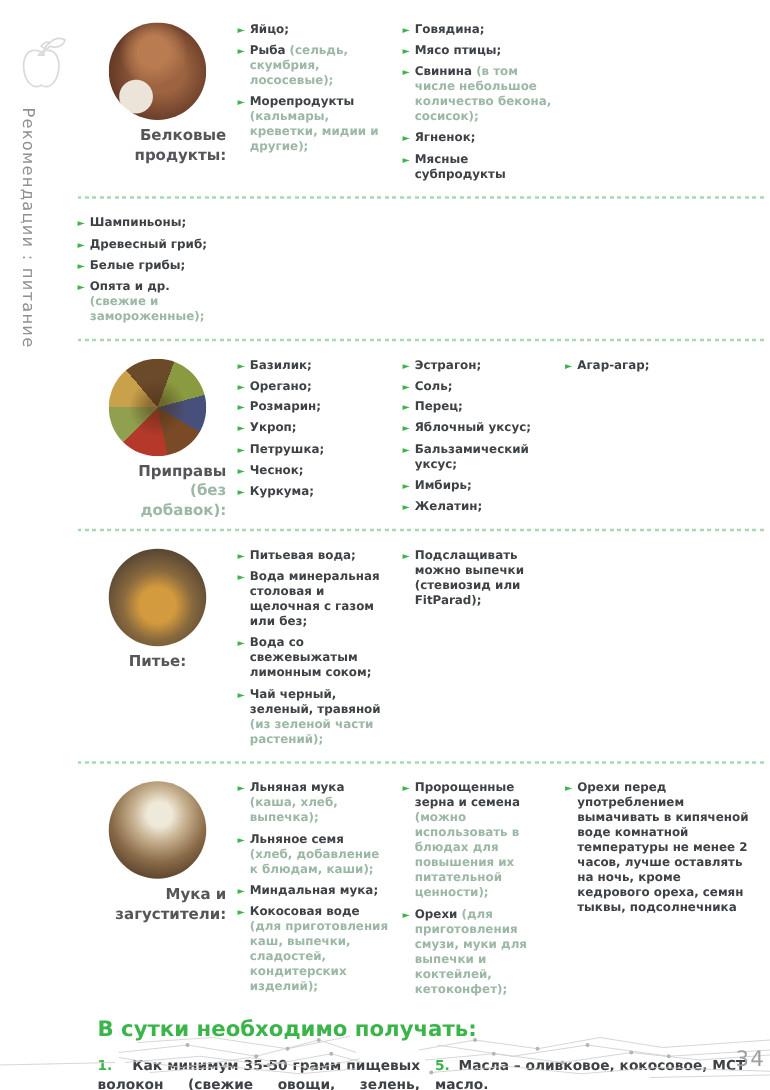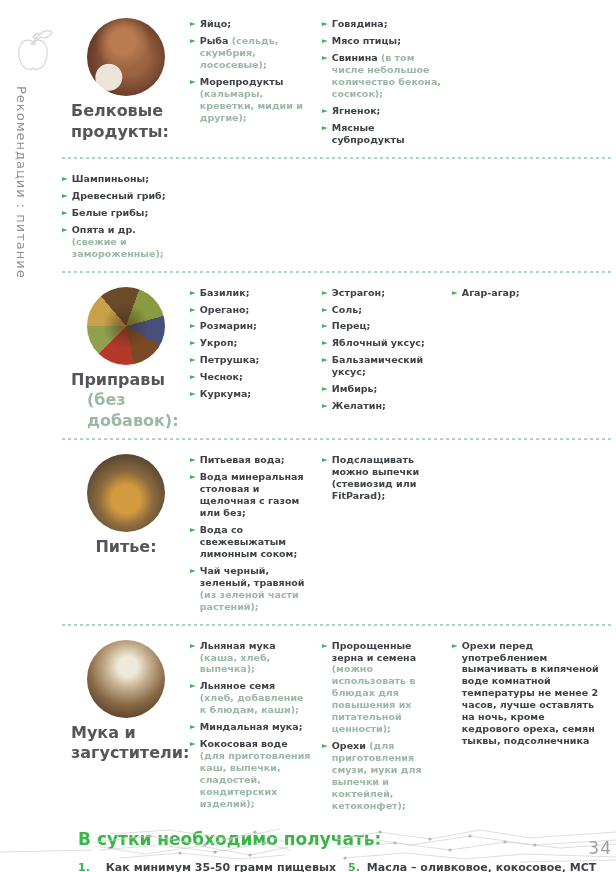--- a/index.html
+++ b/index.html
@@ -35,22 +35,22 @@
     radial-gradient(circle at 36% 80%, #ece2cb 0 10px, rgba(0,0,0,0) 11px);}
   .img-spices{background:
     radial-gradient(circle at 50% 50%, rgba(70,45,20,.45) 0 12%, rgba(70,45,20,0) 42%),
     conic-gradient(from 20deg, #8a9a40 0 55deg, #47507a 55deg 100deg, #7a4a26 100deg 148deg,
       #b4392b 148deg 205deg, #90a04e 205deg 250deg, #caa14b 250deg 300deg, #6b4a2a 300deg 360deg);}
   .img-tea{background:
     radial-gradient(circle at 50% 58%, #d39a3e 0 24%, #8a6a3e 46%, #5d4a35 72%, #433528 100%);}
   .img-flour{background:
     radial-gradient(circle at 52% 34%, #efe9da 0 15%, #c9b392 32%, #8a6b48 58%, #57402b 82%, #3f2e1f 100%);}
 
-  .sec-caption{margin-top:5px;font-size:16px;font-weight:bold;color:#54565a;
-    text-align:left;line-height:1.3;max-width:110px;}
+  .sec-caption{margin-top:5px;font-size:12px;font-weight:bold;color:#54565a;
+    text-align:right;line-height:1.3;max-width:110px;}
   .caption-sub{color:#9bb8a4;display:block;margin-left:16px;}
 
   .cols{display:flex;flex:1;}
   .col{box-sizing:border-box;padding-right:10px;}
   .col:nth-child(1){width:132px;flex:0 0 132px;}
   .col:nth-child(2){width:130px;flex:0 0 130px;}
   .col:nth-child(3){width:160px;flex:0 0 160px;}
 
   .item{display:flex;margin-bottom:5px;font-size:9.5px;line-height:1.26;}
   .marker{color:#3bb54a;font-size:7.5px;margin-right:4px;margin-top:1px;flex:0 0 auto;}

